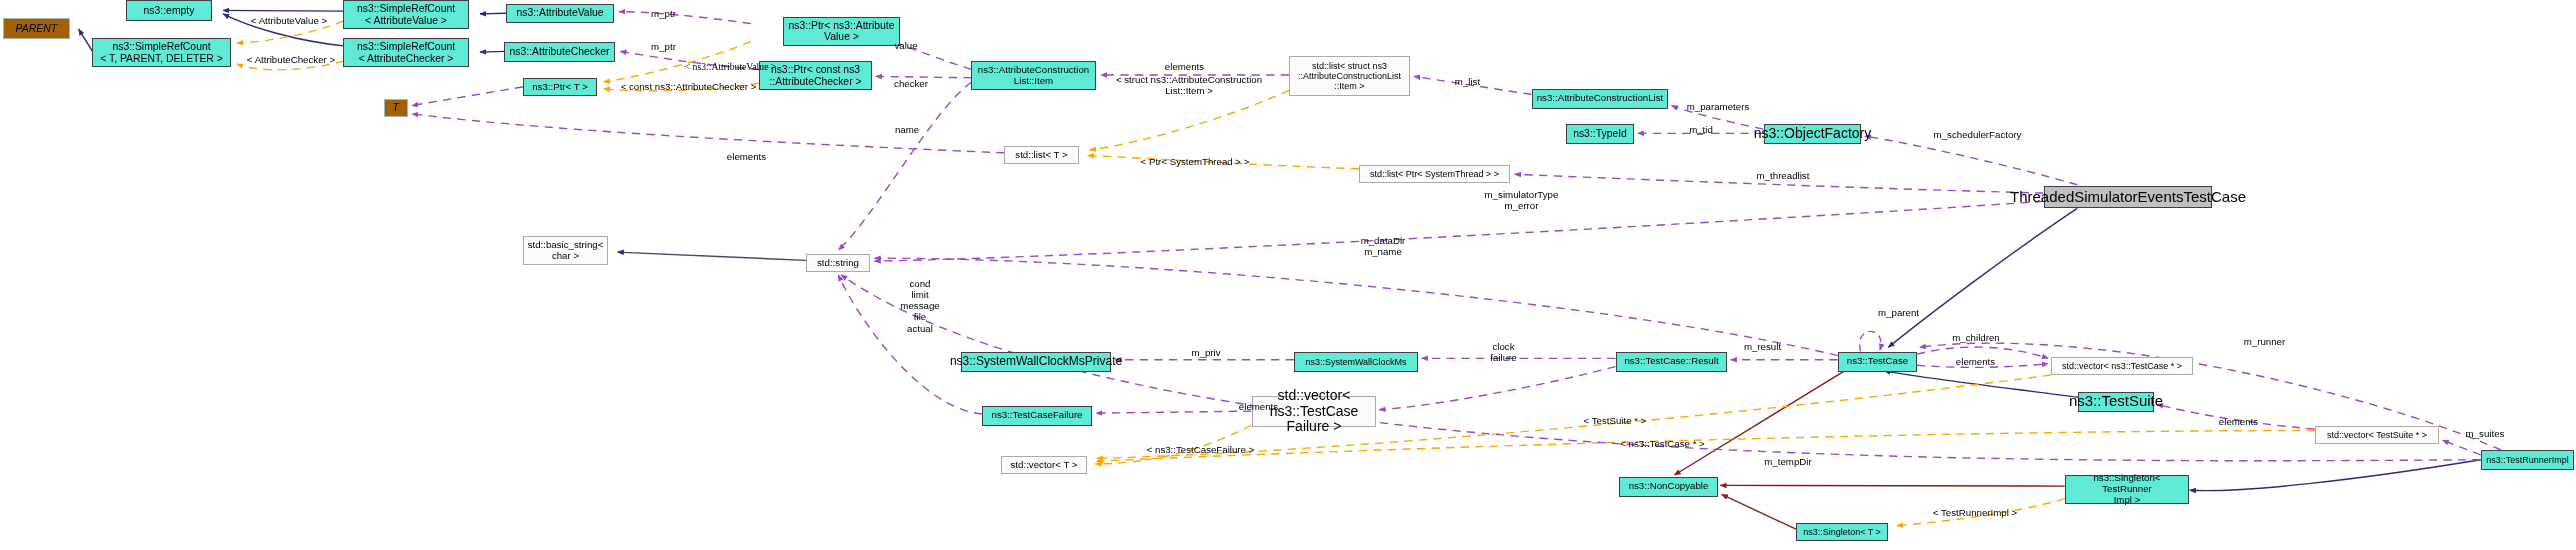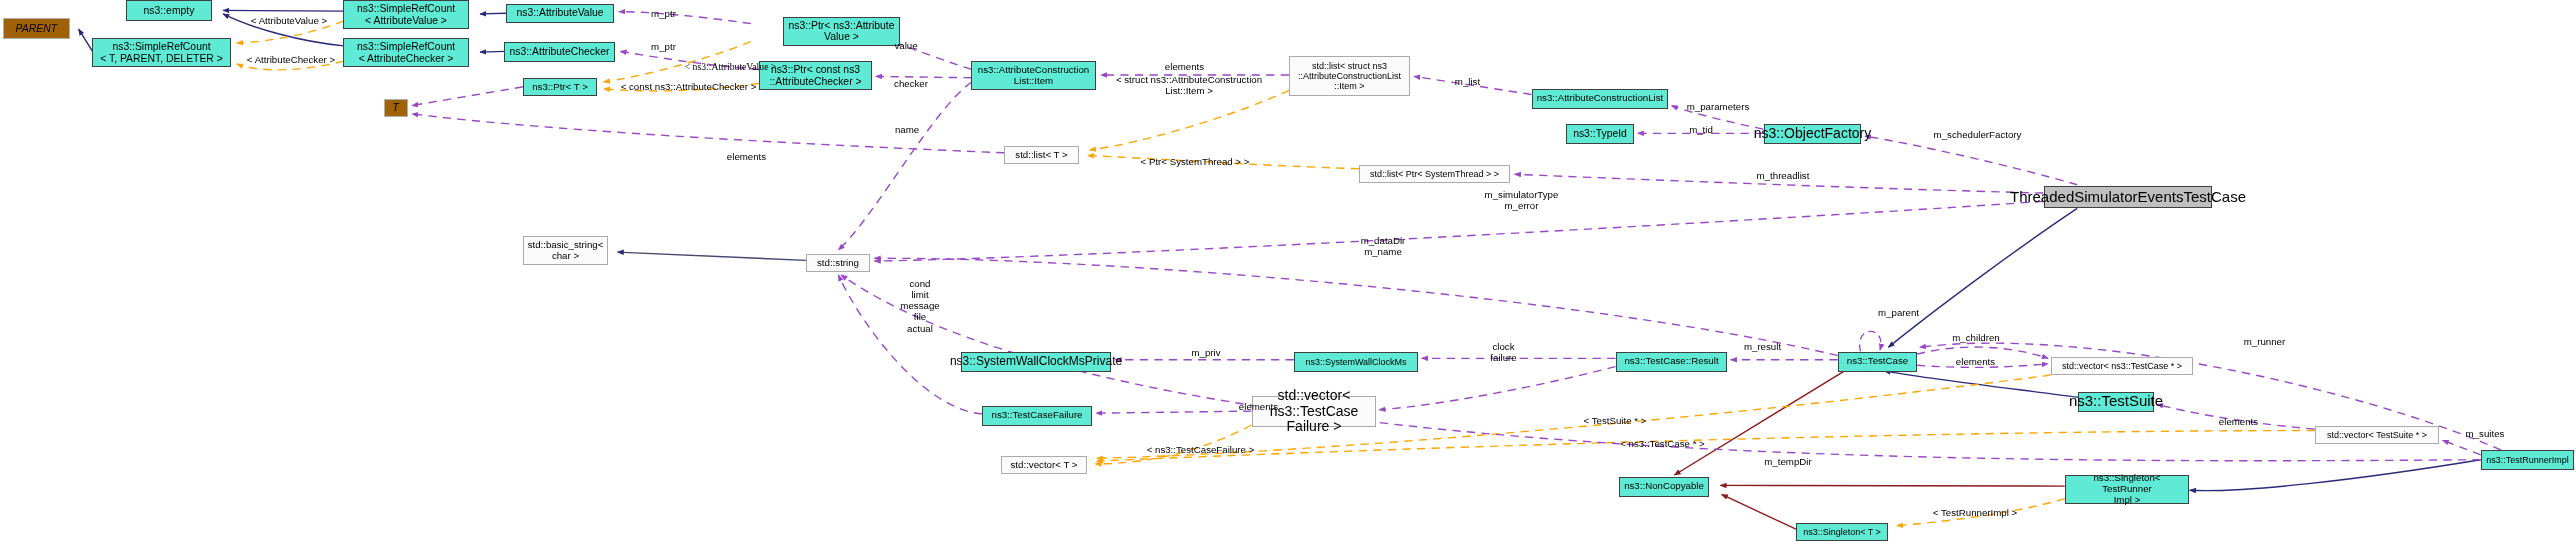--- a/index.html
+++ b/index.html
@@ -195,21 +195,21 @@
   <div class="node stl" style="left:2051px;top:357px;width:142px;height:18px;font-size:9px;">std::vector&lt; ns3::TestCase * &gt;</div>
 
   <div class="node cls" style="left:2078px;top:392px;width:76px;height:19.5px;font-size:15px;">ns3::TestSuite</div>
 
   <div class="node stl" style="left:2315px;top:426px;width:124px;height:18px;font-size:9px;">std::vector&lt; TestSuite * &gt;</div>
 
   <div class="node stl" style="left:1001px;top:456px;width:86px;height:18px;font-size:9.7px;">std::vector&lt; T &gt;</div>
 
   <div class="node cls" style="left:2481px;top:450px;width:93px;height:19.5px;font-size:9px;">ns3::TestRunnerImpl</div>
 
-  <div class="node cls" style="left:1619px;top:477px;width:90px;height:19.5px;font-size:9.7px;">ns3::NonCopyable</div>
+  <div class="node cls" style="left:1619px;top:477px;width:99px;height:19.5px;font-size:9.7px;">ns3::NonCopyable</div>
 
   <div class="node cls" style="left:2065px;top:475px;width:124px;height:29px;font-size:9.7px;">ns3::Singleton&lt; TestRunner
 Impl &gt;</div>
 
   <div class="node cls" style="left:1796px;top:523px;width:92px;height:18px;font-size:9px;">ns3::Singleton&lt; T &gt;</div>
 
   <div class="elabel tpl" style="left:235px;top:15.3px;width:108px;">&lt; AttributeValue &gt;</div>
   <div class="elabel tpl" style="left:232px;top:54px;width:118px;">&lt; AttributeChecker &gt;</div>
   <div class="elabel" style="left:639px;top:7.6px;width:49px;">m_ptr</div>
   <div class="elabel" style="left:639px;top:41px;width:49px;">m_ptr</div>

